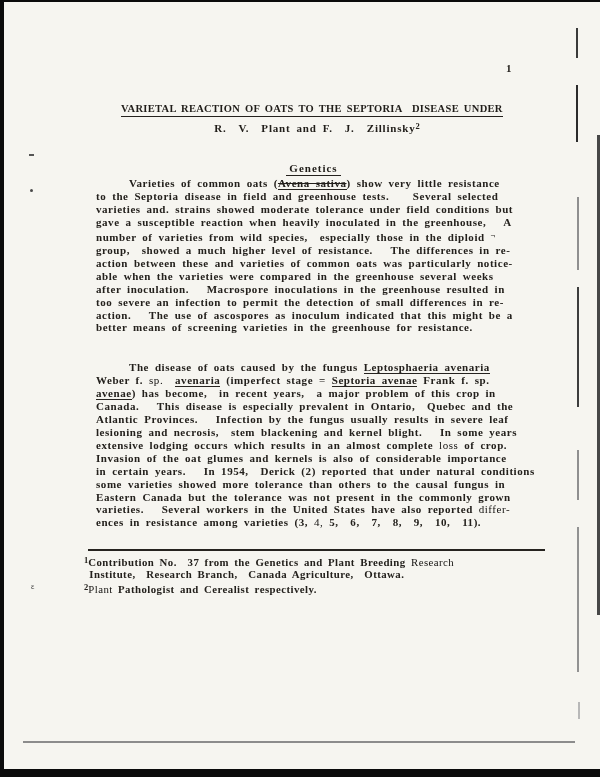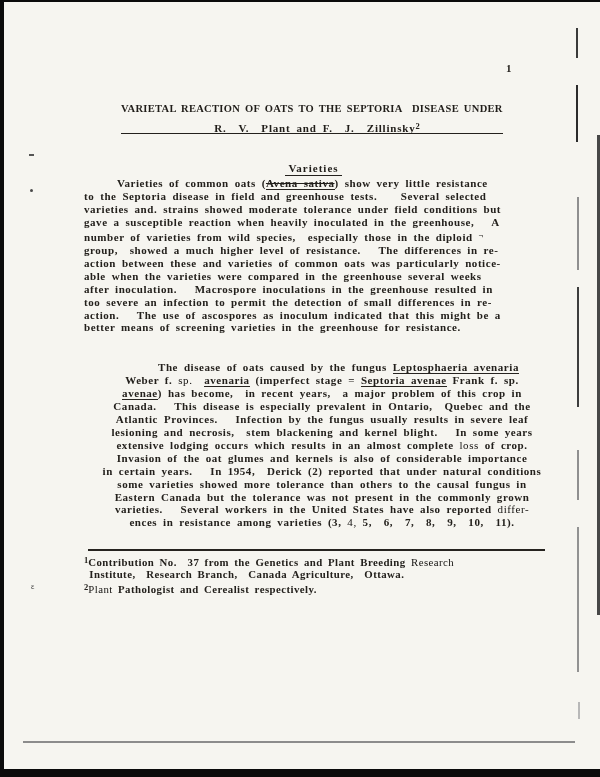--- a/index.html
+++ b/index.html
@@ -6,32 +6,32 @@
   .stage{position:relative;width:600px;height:777px;background:#0b0b0b;overflow:hidden;
          font-family:"Liberation Serif","DejaVu Serif",serif;color:#201d19;}
   .sheet{position:absolute;left:4px;top:2px;right:0;bottom:8px;background:#f6f5f0;}
   
   .tblock{position:absolute;white-space:pre;}
   .header-row{left:76px;top:62px;width:442px;text-align:center;
               font-size:11px;letter-spacing:0.5px;word-spacing:3.2px;font-weight:bold;}
   .page-num{position:absolute;left:430px;top:0;font-weight:bold;}
   .title-wrap{left:81px;top:86px;width:442px;text-align:center;line-height:15px;
               font-size:10.5px;font-weight:bold;letter-spacing:0.3px;word-spacing:2px;}
-  .title-line{display:inline-block;border-bottom:1.6px solid #24211d;padding-bottom:17px;}
+  .title-line{display:inline-block;border-bottom:1.6px solid #24211d;padding-bottom:0;}
   .authors{left:96px;top:121px;width:442px;text-align:center;font-size:11px;
            letter-spacing:0.8px;word-spacing:2.5px;font-weight:bold;}
   .sec-head-wrap{width:442px;left:85px;text-align:center;font-size:11px;font-weight:bold;
                  letter-spacing:1px;}
   .abs-head{top:150px;}
   .intro-head{top:337px;}
   .sec-head{display:inline-block;border-bottom:1.3px solid #24211d;padding:0 3px 1px 3px;}
   .para{font-size:11px;line-height:12.95px;letter-spacing:0.55px;word-spacing:2.6px;
         font-weight:bold;color:#23201c;}
-  .abs-para{left:84px;top:177px;width:452px;}
-  .intro-para{left:96px;top:361px;width:452px;text-align:center;}
+  .abs-para{left:96px;top:177px;width:452px;}
+  .intro-para{left:96px;top:361px;width:452px;}
   .indent > .tl:first-child{text-indent:33px;}
   .tl{white-space:pre;}
   .footnotes{left:84px;top:554px;width:462px;font-size:10.8px;line-height:12.4px;
              letter-spacing:0.45px;word-spacing:2.2px;font-weight:bold;color:#23201c;}
   .seg-u{border-bottom:1.2px solid #26231f;}
   .seg-s{text-decoration:line-through;text-decoration-thickness:1px;}
   .seg-b{font-weight:400;color:#141210;}
   .seg-sup{font-size:8.5px;vertical-align:3px;letter-spacing:0;}
   
   .art{position:absolute;}
@@ -59,21 +59,21 @@
     <span class="page-num">1</span>
   </div>
 
   <div class="tblock title-wrap">
     <span class="title-line">VARIETAL REACTION OF OATS TO THE SEPTORIA  DISEASE UNDER</span><br>
   </div>
 
   <div class="tblock authors"><div class="tl"><span>R.  V.  Plant and F.  J.  Zillinsky</span><span class="seg-sup">2</span></div></div>
 
   <div class="tblock sec-head-wrap abs-head">
-    <span class="sec-head">Varieties</span>
+    <span class="sec-head">Genetics</span>
   </div>
 
   <div class="tblock para abs-para indent"><div class="tl"><span>Varieties of common oats (</span><span class="seg-u seg-s">Avena sativa</span><span>) show very little resistance</span></div><div class="tl"><span>to the Septoria disease in field and greenhouse tests.    Several selected</span></div><div class="tl"><span>varieties and. strains showed moderate tolerance under field conditions but</span></div><div class="tl"><span>gave a susceptible reaction when heavily inoculated in the greenhouse,   A</span></div><div class="tl"><span>number of varieties from wild species,  especially those in the diploid </span><span class="seg-sup">¬</span></div><div class="tl"><span>group,  showed a much higher level of resistance.   The differences in re-</span></div><div class="tl"><span>action between these and varieties of common oats was particularly notice-</span></div><div class="tl"><span>able when the varieties were compared in the greenhouse several weeks</span></div><div class="tl"><span>after inoculation.   Macrospore inoculations in the greenhouse resulted in</span></div><div class="tl"><span>too severe an infection to permit the detection of small differences in re-</span></div><div class="tl"><span>action.   The use of ascospores as inoculum indicated that this might be a</span></div><div class="tl"><span>better means of screening varieties in the greenhouse for resistance.</span></div></div>
 
 
   <div class="tblock para intro-para indent"><div class="tl"><span>The disease of oats caused by the fungus </span><span class="seg-u">Leptosphaeria avenaria</span></div><div class="tl"><span>Weber f. </span><span class="seg-b">sp.</span><span>  </span><span class="seg-u">avenaria</span><span> (imperfect stage = </span><span class="seg-u">Septoria avenae</span><span> Frank f. sp.</span></div><div class="tl"><span class="seg-u">avenae</span><span>) has become,  in recent years,  a major problem of this crop in</span></div><div class="tl"><span>Canada.   This disease is especially prevalent in Ontario,  Quebec and the</span></div><div class="tl"><span>Atlantic Provinces.   Infection by the fungus usually results in severe leaf</span></div><div class="tl"><span>lesioning and necrosis,  stem blackening and kernel blight.   In some years</span></div><div class="tl"><span>extensive lodging occurs which results in an almost complete </span><span class="seg-b">loss</span><span> of crop.</span></div><div class="tl"><span>Invasion of the oat glumes and kernels is also of considerable importance</span></div><div class="tl"><span>in certain years.   In 1954,  Derick (2) reported that under natural conditions</span></div><div class="tl"><span>some varieties showed more tolerance than others to the causal fungus in</span></div><div class="tl"><span>Eastern Canada but the tolerance was not present in the commonly grown</span></div><div class="tl"><span>varieties.   Several workers in the United States have also reported </span><span class="seg-b">differ-</span></div><div class="tl"><span>ences in resistance among varieties (3, </span><span class="seg-b">4,</span><span> 5,  6,  7,  8,  9,  10,  11).</span></div></div>
 
   <div class="art fn-rule"></div>
 
   <div class="tblock footnotes"><div class="tl"><span class="seg-sup">1</span><span>Contribution No.  37 from the Genetics and Plant Breeding </span><span class="seg-b">Research</span></div><div class="tl"><span> Institute,  Research Branch,  Canada Agriculture,  Ottawa.</span></div><div class="tl"><span class="seg-sup">2</span><span class="seg-b">Plant</span><span> Pathologist and Cerealist respectively.</span></div></div>

